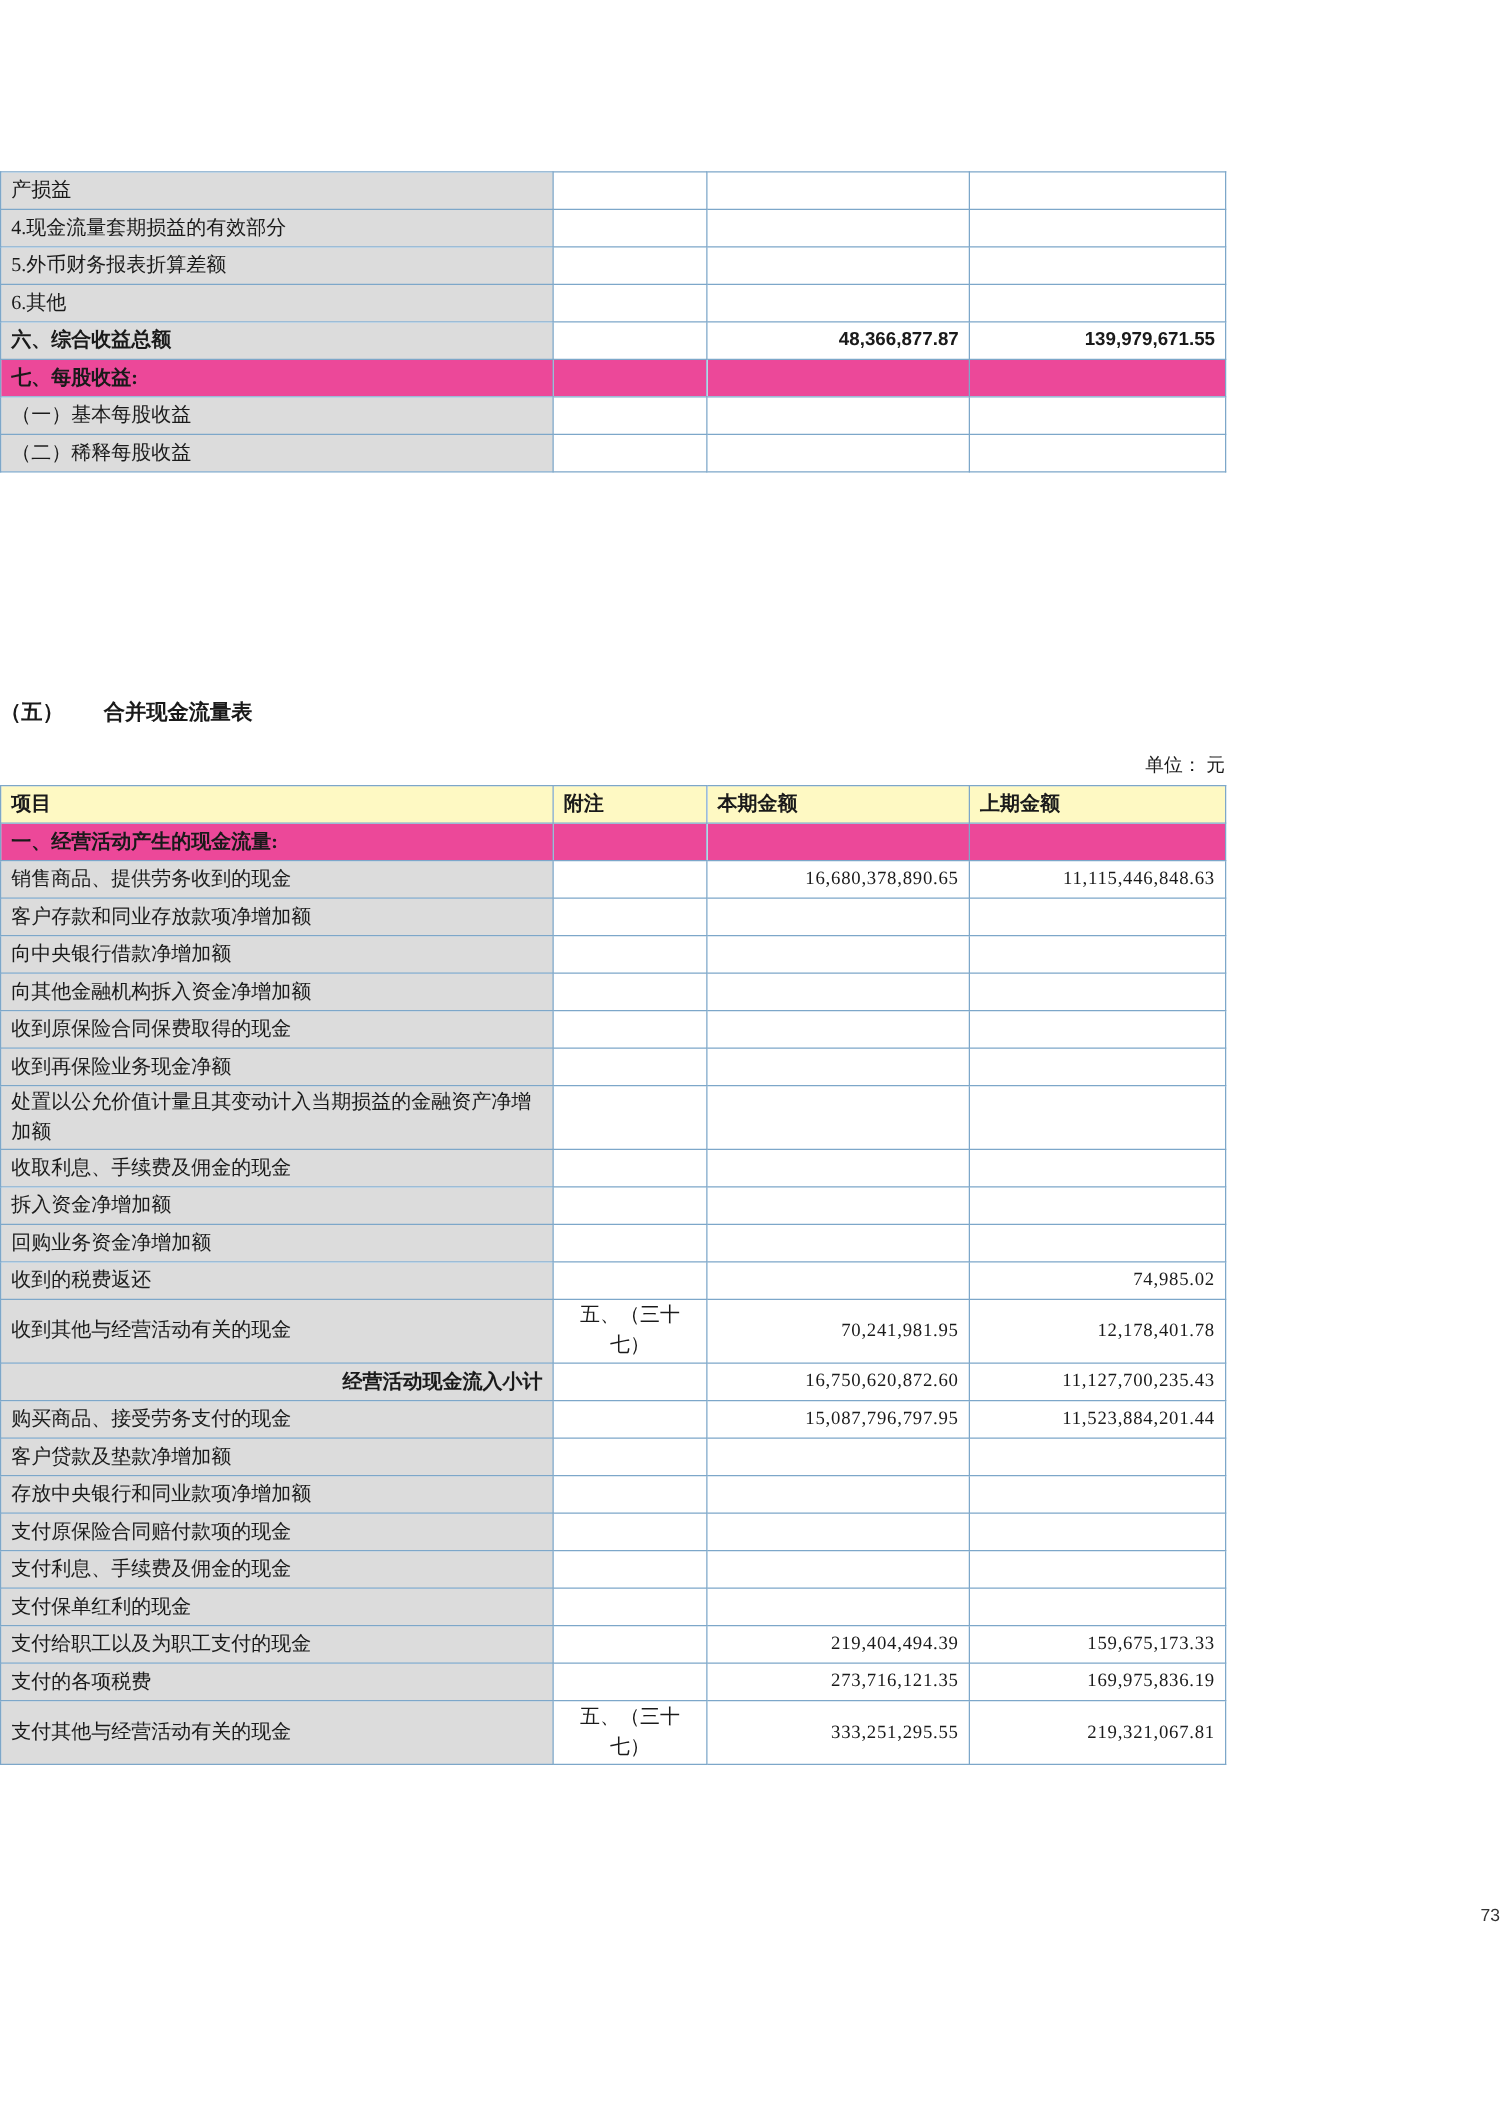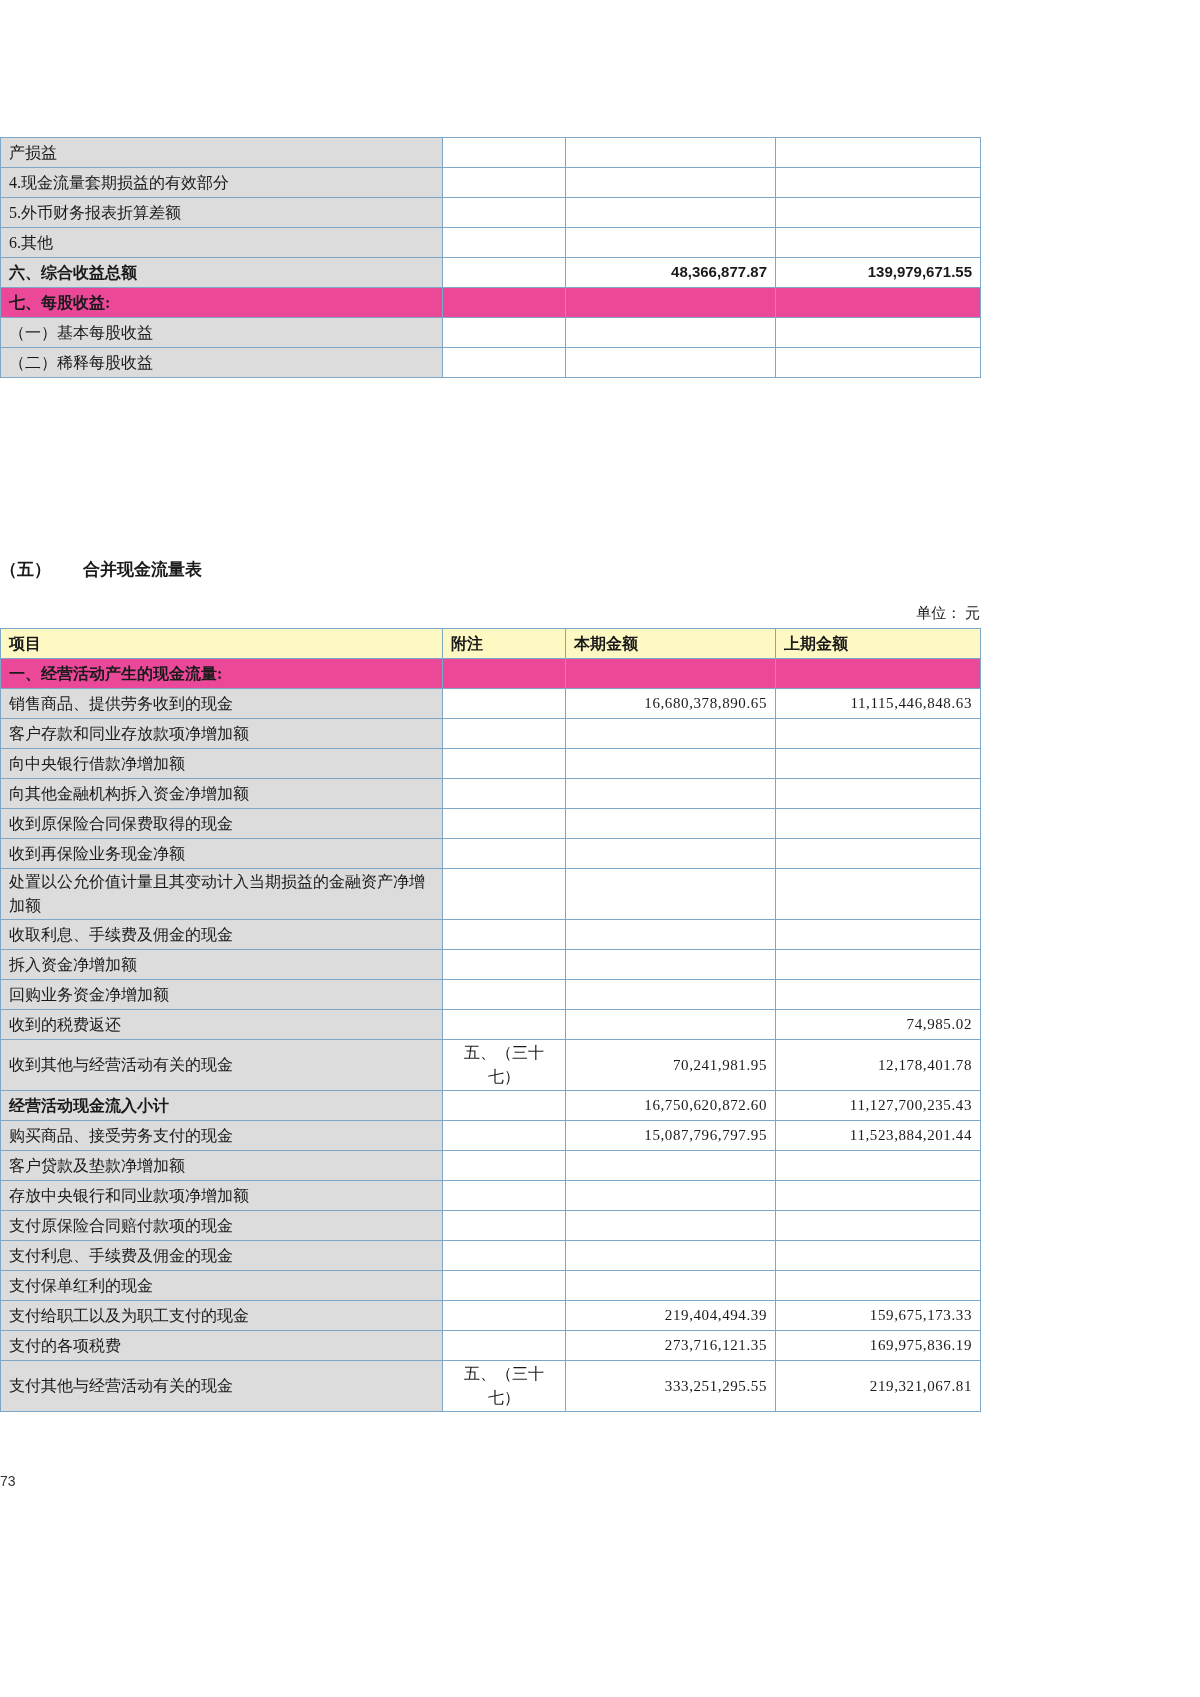--- a/index.html
+++ b/index.html
@@ -55,21 +55,21 @@
   }
   .fin-table tr.section td {
     background: #ec4899;
     font-weight: bold;
   }
   .fin-table tr.bold .c-label {
     font-weight: bold;
   }
   .fin-table tr.subtotal .c-label {
     font-weight: bold;
-    text-align: left;
+    text-align: right;
   }
   
   #income-table .num {
     font-family: "Liberation Sans", "DejaVu Sans", sans-serif;
     font-weight: 600;
     letter-spacing: 0;
   }
   #income-table tr.bold .num { font-weight: 700; }
 
   #income-table { margin-top: 137px; }
@@ -89,22 +89,22 @@
     text-align: right;
     margin-top: 22px;
     margin-bottom: 5px;
     font-size: 15px;
     line-height: 20px;
   }
 
   
   .page-footer {
     width: 1200px;
-    text-align: left;
-    margin-top: 61px;
+    text-align: right;
+    margin-top: 112px;
     font-family: "Liberation Sans", "DejaVu Sans", sans-serif;
     font-size: 14px;
     color: #333333;
   }
 </style>
 </head>
 <body>
 
 <div class="content">
 

